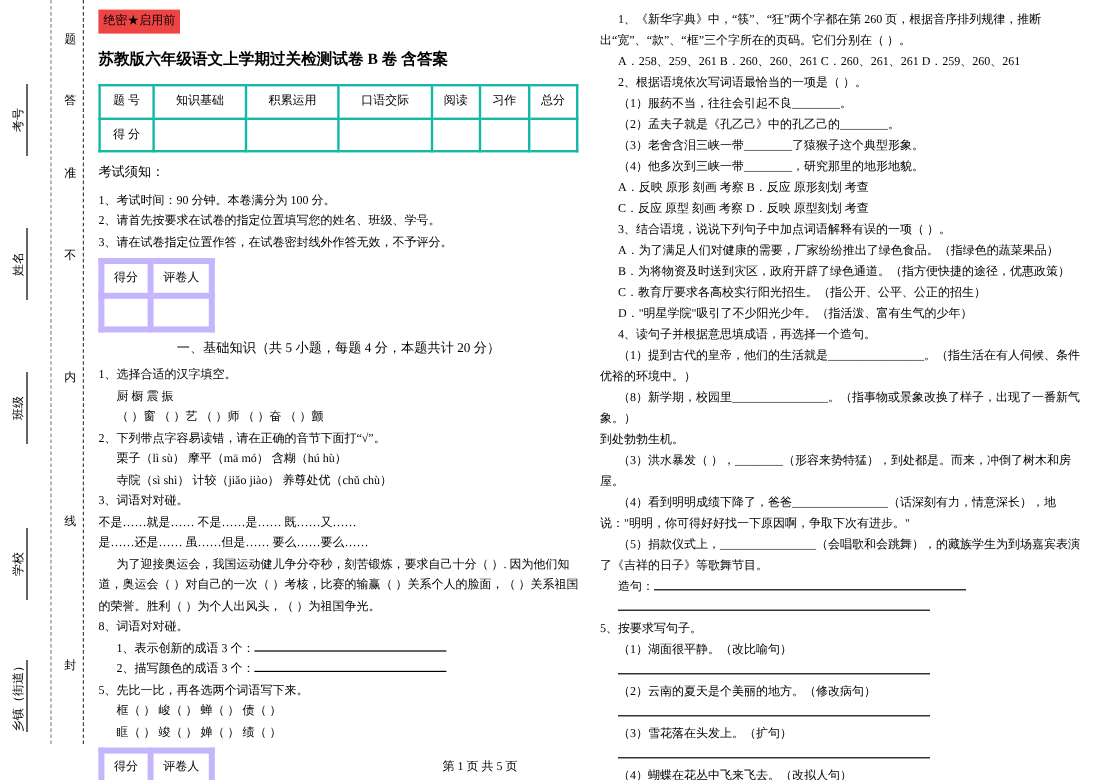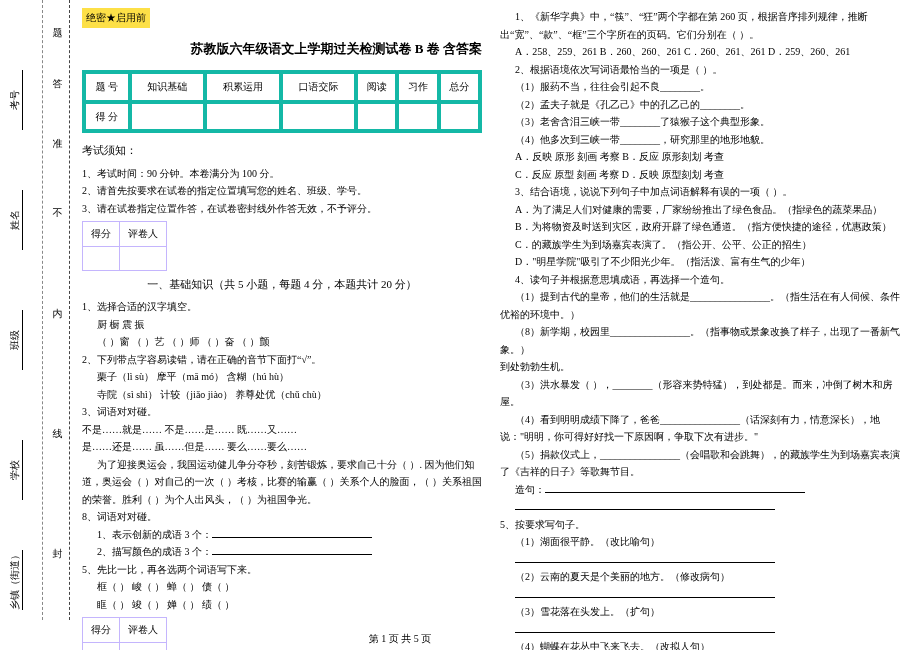--- a/index.html
+++ b/index.html
@@ -54,56 +54,56 @@
     height: 610px;
     display: flex;
     gap: 18px;
   }
   .col {
     width: 400px;
     font-size: 10px;
     line-height: 1.75;
   }
   .secret-tag {
-    background: #fde047;
+    background: #ef4444;
     color: #000;
     padding: 1px 4px;
     font-size: 10px;
     display: inline-block;
     margin-bottom: 4px;
   }
   .title {
-    text-align: right;
+    text-align: left;
     font-weight: bold;
     font-size: 13px;
     margin: 6px 0 10px;
   }
   table.score {
     border-collapse: collapse;
     width: 100%;
     margin-bottom: 8px;
   }
   table.score td, table.score th {
-    border: 4px solid #14b8a6;
+    border: 2px solid #14b8a6;
     font-size: 10px;
     text-align: center;
     padding: 4px 0;
     font-weight: normal;
   }
   .sec-head {
     font-weight: normal;
     font-size: 11px;
     margin: 4px 0;
   }
   table.mini {
     border-collapse: collapse;
     margin: 4px 0;
   }
   table.mini td {
-    border: 1px solid #c4b5fd;
+    border: 5px solid #c4b5fd;
     font-size: 10px;
     padding: 3px 8px;
   }
   .indent { text-indent: 1.5em; }
   .footer {
     position: absolute;
     bottom: 4px;
     width: 800px;
     text-align: center;
     font-size: 10px;
@@ -223,21 +223,21 @@
     <div class="indent">（1）服药不当，往往会引起不良________。</div>
     <div class="indent">（2）孟夫子就是《孔乙己》中的孔乙己的________。</div>
     <div class="indent">（3）老舍含泪三峡一带________了猿猴子这个典型形象。</div>
     <div class="indent">（4）他多次到三峡一带________，研究那里的地形地貌。</div>
     <div class="indent">A．反映   原形   刻画   考察        B．反应   原形刻划   考查</div>
     <div class="indent">C．反应   原型   刻画   考察        D．反映   原型刻划   考查</div>
 
     <div class="indent">3、结合语境，说说下列句子中加点词语解释有误的一项（        ）。</div>
     <div class="indent">A．为了满足人们对健康的需要，厂家纷纷推出了绿色食品。（指绿色的蔬菜果品）</div>
     <div class="indent">B．为将物资及时送到灾区，政府开辟了绿色通道。（指方便快捷的途径，优惠政策）</div>
-    <div class="indent">C．的藏族学生为到场嘉宾表演了。（指公开、公平、公正的招生）</div>
+    <div class="indent">C．教育厅要求各高校实行阳光招生。（指公开、公平、公正的招生）</div>
     <div class="indent">D．"明星学院"吸引了不少阳光少年。（指活泼、富有生气的少年）</div>
 
     <div class="indent">4、读句子并根据意思填成语，再选择一个造句。</div>
     <div class="indent">（1）提到古代的皇帝，他们的生活就是________________。（指生活在有人伺候、条件优裕的环境中。）</div>
     <div class="indent">（8）新学期，校园里________________。（指事物或景象改换了样子，出现了一番新气象。）</div>
     <div>到处勃勃生机。</div>
     <div class="indent">（3）洪水暴发（    ），________（形容来势特猛），到处都是。而来，冲倒了树木和房屋。</div>
     <div class="indent">（4）看到明明成绩下降了，爸爸________________（话深刻有力，情意深长），地说："明明，你可得好好找一下原因啊，争取下次有进步。"</div>
     <div class="indent">（5）捐款仪式上，________________（会唱歌和会跳舞），的藏族学生为到场嘉宾表演了《吉祥的日子》等歌舞节目。</div>
     <div class="indent"><span>造句：</span><span class="blank-xl"></span></div>

